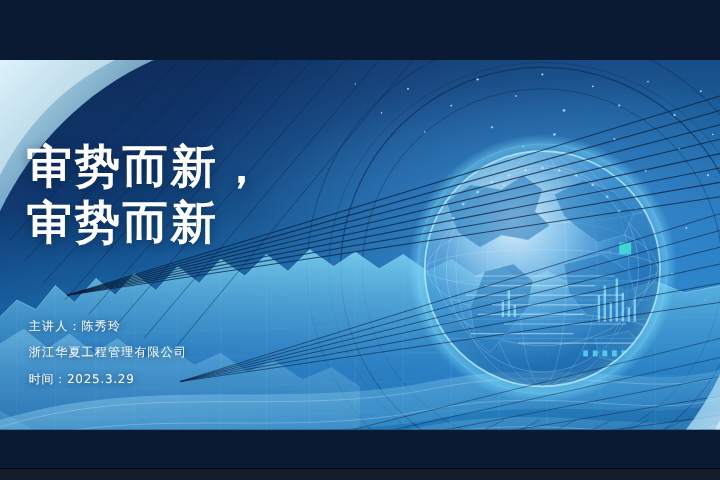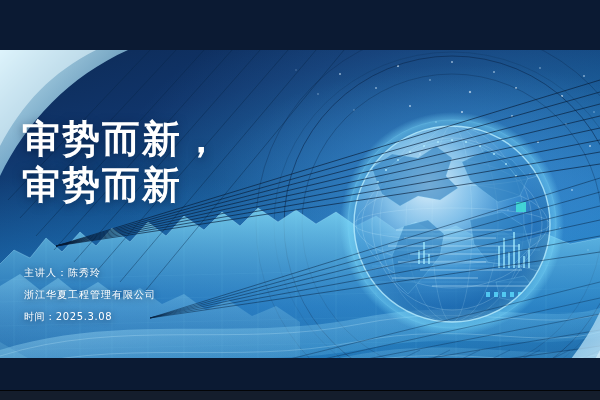--- a/index.html
+++ b/index.html
@@ -389,20 +389,20 @@
     <div class="glow-dot"></div>
 
     <div class="title-block">
       <div class="title-line">审势而新，</div>
       <div class="title-line">审势而新</div>
     </div>
 
     <div class="meta-block">
       <div class="meta-line">主讲人：陈秀玲</div>
       <div class="meta-line">浙江华夏工程管理有限公司</div>
-      <div class="meta-line date">时间：2025.3.08</div>
+      <div class="meta-line date">时间：2025.3.29</div>
     </div>
 
   </div>
 
   <div class="chrome-bottom"></div>
 
 </div>
 
 </body></html>

